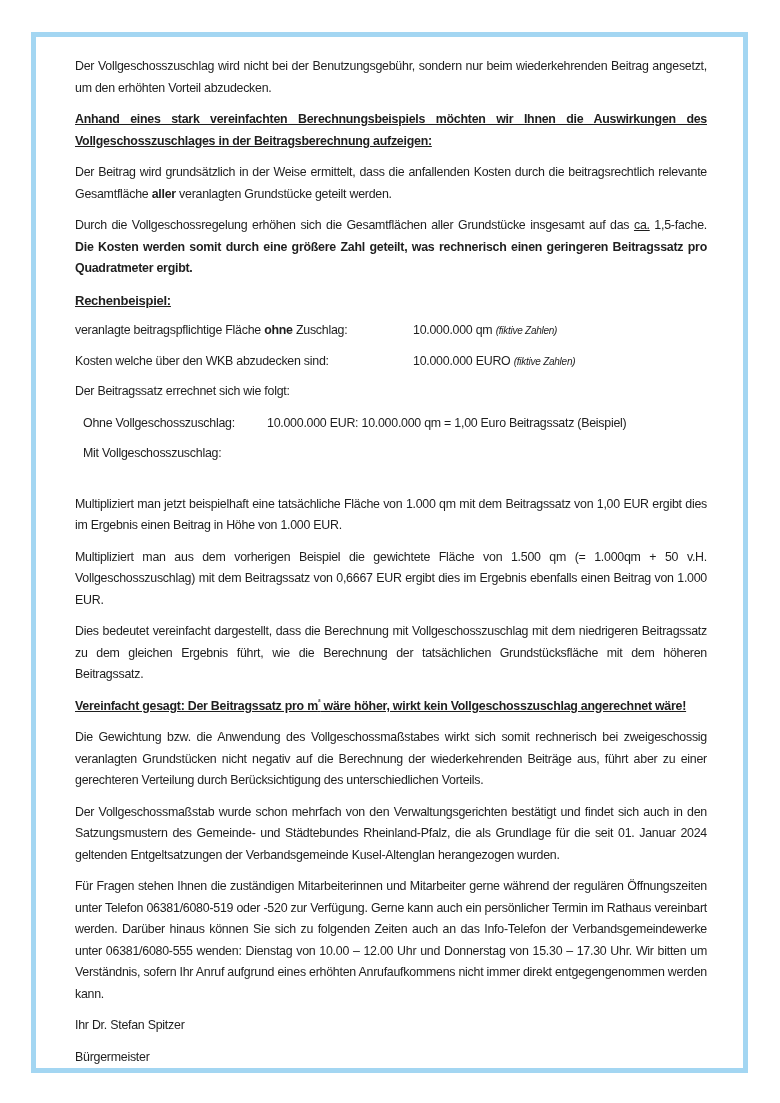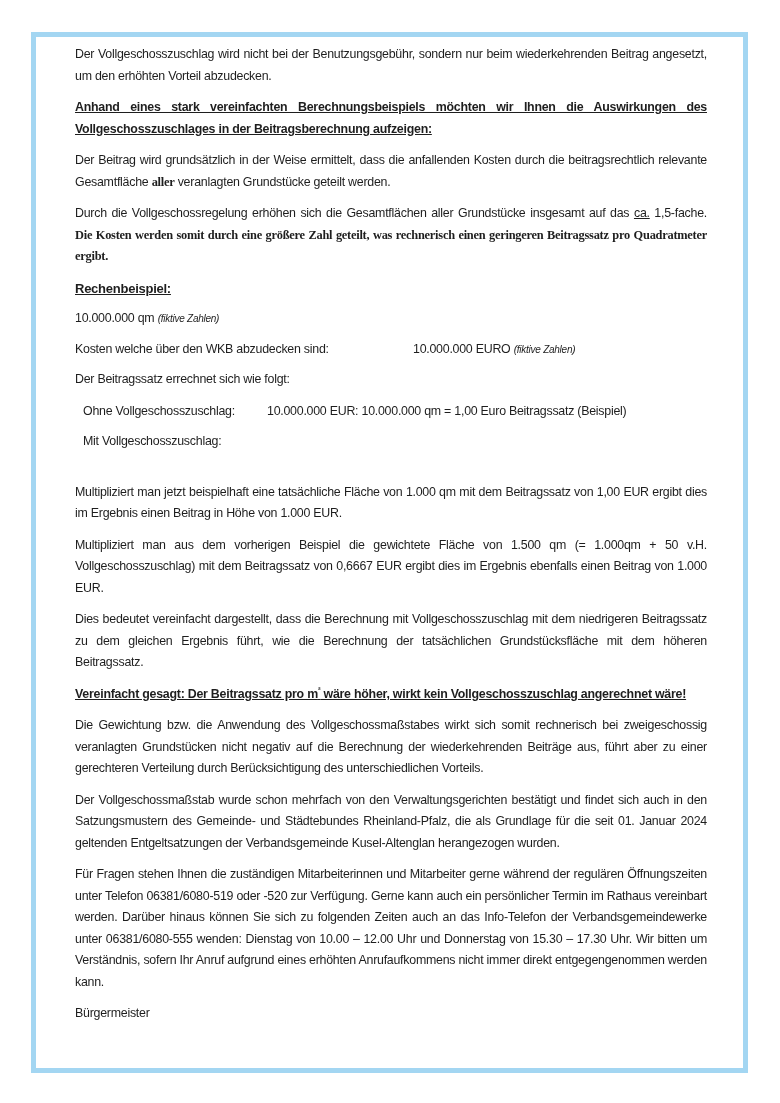--- a/index.html
+++ b/index.html
@@ -2,25 +2,25 @@
 <html><head>
   <meta charset="utf-8">
   <style>
     html, body { margin: 0; padding: 0; background: #ffffff; }
     body { width: 780px; height: 1103px; position: relative; overflow: hidden; font-family: "Liberation Sans", sans-serif; color: #1e1e1e; }
     .frame {
       position: absolute; left: 31px; top: 32px; width: 707px; height: 1031px;
       border: 5px solid #a3d6f2;
     }
     .content {
-      position: absolute; left: 75px; top: 44px; width: 632px;
+      position: absolute; left: 75px; top: 56px; width: 632px;
       font-size: 12.4px; line-height: 21.5px; letter-spacing: -0.25px;
     }
     p { margin: 0 0 10px 0; text-align: justify; }
-    .bold { font-weight: bold; font-family: Liberation Serif, serif; }
+    .bold { font-weight: bold; }
     .ul { text-decoration: underline; }
     .heading { font-weight: bold; text-decoration: underline; }
     .section-title { font-size: 13px; font-weight: bold; text-decoration: underline; margin: 8px 0 9px 0; }
     .row { display: flex; margin: 0 0 9px 0; }
     .row .lbl { width: 338px; }
     .row .val .note { font-style: italic; font-size: 10px; }
     .calc { display: flex; margin: 0 0 9px 0; }
     .calc .lbl { width: 184px; margin-left: 8px; }
     .spacer { height: 20px; }
     sup { font-size: 8px; line-height: 0; }
@@ -35,20 +35,21 @@
 
   <p class="heading">Anhand eines stark vereinfachten Berechnungsbeispiels möchten wir Ihnen die Auswirkungen des Vollgeschosszuschlages in der Beitragsberechnung aufzeigen:</p>
 
   <p><span>Der Beitrag wird grundsätzlich in der Weise ermittelt, dass die anfallenden Kosten durch die beitragsrechtlich relevante Gesamtfläche </span><span class="bold">aller</span><span> veranlagten Grundstücke geteilt werden.</span></p>
 
   <p><span>Durch die Vollgeschossregelung erhöhen sich die Gesamtflächen aller Grundstücke insgesamt auf das </span><span class="ul">ca.</span><span> 1,5-fache. </span><span class="bold">Die Kosten werden somit durch eine größere Zahl geteilt, was rechnerisch einen geringeren Beitragssatz pro Quadratmeter ergibt.</span></p>
 
   <div class="section-title">Rechenbeispiel:</div>
 
   <div class="row">
+    <div class="lbl"><span>veranlagte beitragspflichtige Fläche </span><span class="bold">ohne</span><span> Zuschlag:</span></div>
     <div class="val"><span>10.000.000 qm</span> <span class="note">(fiktive Zahlen)</span></div>
   </div>
   <div class="row">
     <div class="lbl"><span>Kosten welche über den WKB abzudecken sind:</span></div>
     <div class="val"><span>10.000.000 EURO</span> <span class="note">(fiktive Zahlen)</span></div>
   </div>
 
   <p>Der Beitragssatz errechnet sich wie folgt:</p>
 
   <div class="calc">
@@ -64,14 +65,15 @@
   <p>Multipliziert man jetzt beispielhaft eine tatsächliche Fläche von 1.000 qm mit dem Beitragssatz von 1,00 EUR ergibt dies im Ergebnis einen Beitrag in Höhe von 1.000 EUR.</p>
   <p>Multipliziert man aus dem vorherigen Beispiel die gewichtete Fläche von 1.500 qm (= 1.000qm + 50 v.H. Vollgeschosszuschlag) mit dem Beitragssatz von 0,6667 EUR ergibt dies im Ergebnis ebenfalls einen Beitrag von 1.000 EUR.</p>
   <p>Dies bedeutet vereinfacht dargestellt, dass die Berechnung mit Vollgeschosszuschlag mit dem niedrigeren Beitragssatz zu dem gleichen Ergebnis führt, wie die Berechnung der tatsächlichen Grundstücksfläche mit dem höheren Beitragssatz.</p>
 
   <p class="heading"><span>Vereinfacht gesagt: Der Beitragssatz pro m</span><sup>²</sup><span> wäre höher, wirkt kein Vollgeschosszuschlag angerechnet wäre!</span></p>
 
   <p>Die Gewichtung bzw. die Anwendung des Vollgeschossmaßstabes wirkt sich somit rechnerisch bei zweigeschossig veranlagten Grundstücken nicht negativ auf die Berechnung der wiederkehrenden Beiträge aus, führt aber zu einer gerechteren Verteilung durch Berücksichtigung des unterschiedlichen Vorteils.</p>
   <p>Der Vollgeschossmaßstab wurde schon mehrfach von den Verwaltungsgerichten bestätigt und findet sich auch in den Satzungsmustern des Gemeinde- und Städtebundes Rheinland-Pfalz, die als Grundlage für die seit 01. Januar 2024 geltenden Entgeltsatzungen der Verbandsgemeinde Kusel-Altenglan herangezogen wurden.</p>
   <p>Für Fragen stehen Ihnen die zuständigen Mitarbeiterinnen und Mitarbeiter gerne während der regulären Öffnungszeiten unter Telefon 06381/6080-519 oder -520 zur Verfügung. Gerne kann auch ein persönlicher Termin im Rathaus vereinbart werden. Darüber hinaus können Sie sich zu folgenden Zeiten auch an das Info-Telefon der Verbandsgemeindewerke unter 06381/6080-555 wenden: Dienstag von 10.00 – 12.00 Uhr und Donnerstag von 15.30 – 17.30 Uhr. Wir bitten um Verständnis, sofern Ihr Anruf aufgrund eines erhöhten Anrufaufkommens nicht immer direkt entgegengenommen werden kann.</p>
 
+  <p>Ihr Dr. Stefan Spitzer</p>
   <p>Bürgermeister</p>
 </div>
 
 </body></html>

